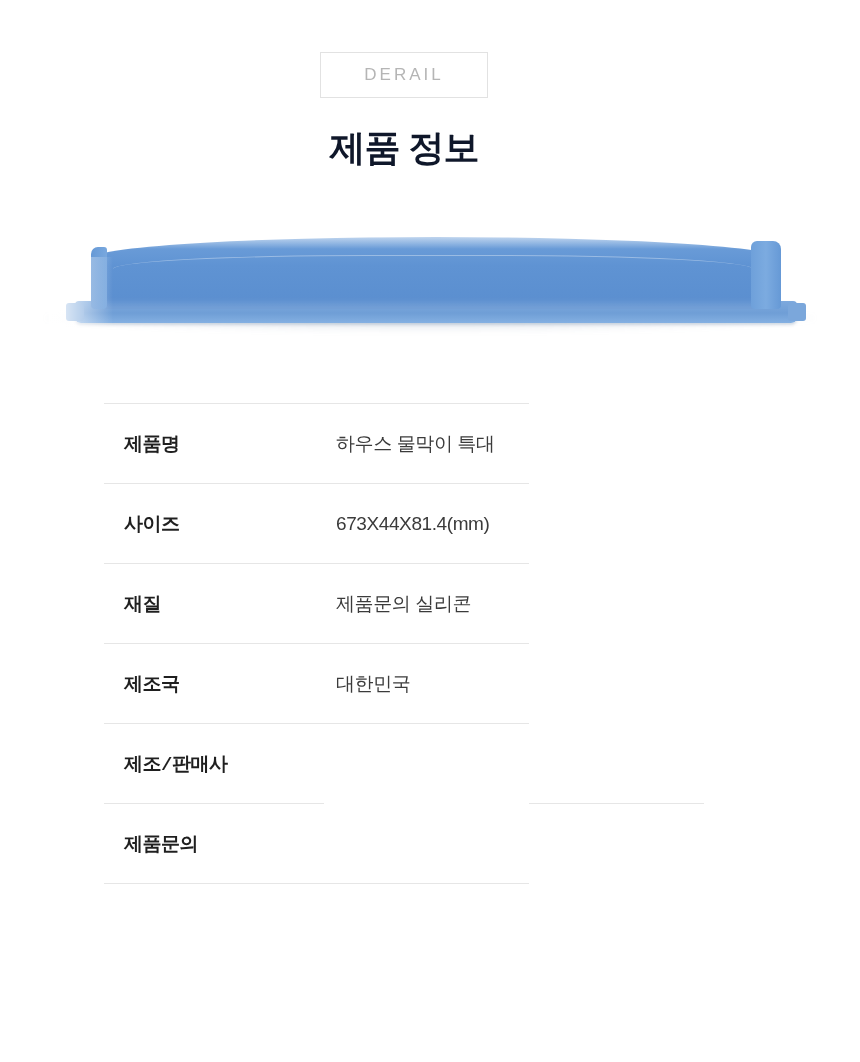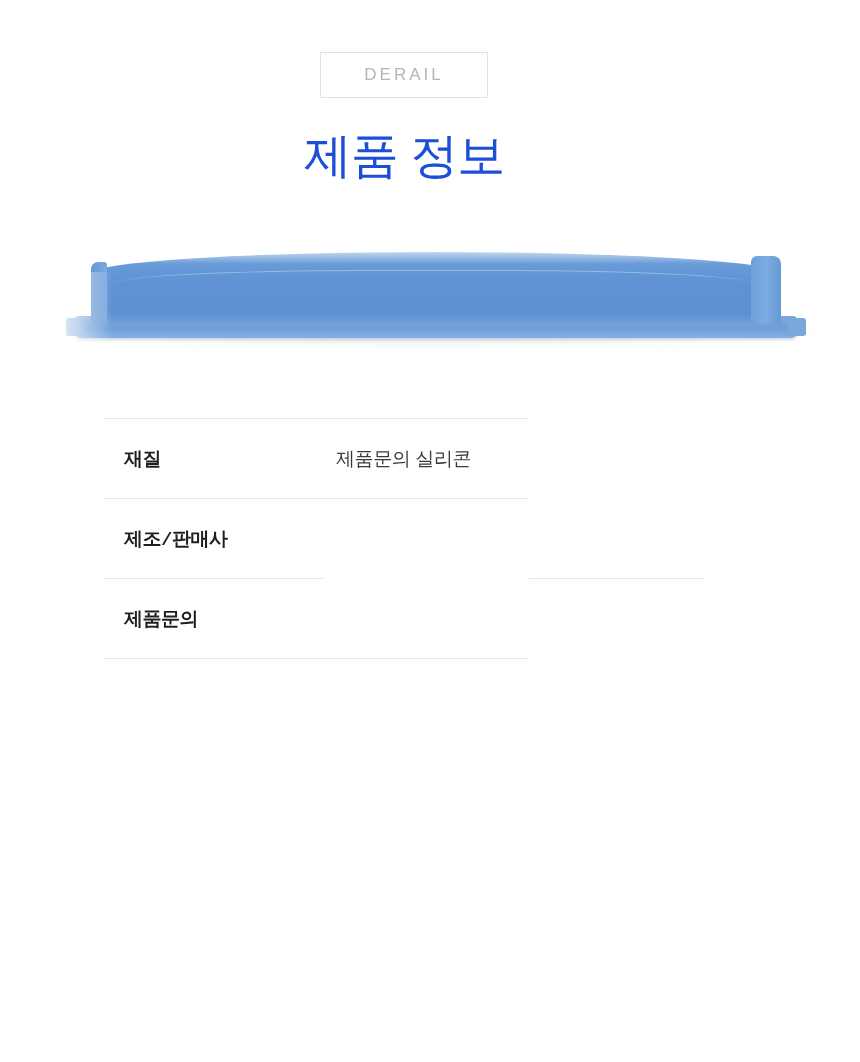--- a/index.html
+++ b/index.html
@@ -40,23 +40,23 @@
   .badge span {
     font-size: 17px;
     letter-spacing: 3px;
     color: #b5b5b5;
     font-weight: 400;
   }
 
   .title {
     margin-top: 26px;
     text-align: center;
-    font-size: 48px;
-    font-weight: normal;
-    color: #1d4ed8;
+    font-size: 36px;
+    font-weight: bold;
+    color: #0f172a;
     letter-spacing: -1px;
   }
 
   
   .hero {
     margin-top: 42px;
     width: 860px;
     height: 150px;
     position: relative;
   }
@@ -232,22 +232,34 @@
       <div class="body-inner-line"></div>
       <div class="cap-left"></div>
       <div class="cap-right"></div>
       <div class="glow"></div>
     </div>
   </div>
 
   <table class="spec-table">
     <tbody>
       <tr>
+        <td class="label">제품명</td>
+        <td class="value">하우스 물막이 특대</td>
+      </tr>
+      <tr>
+        <td class="label">사이즈</td>
+        <td class="value">673X44X81.4(mm)</td>
+      </tr>
+      <tr>
         <td class="label">재질</td>
         <td class="value">제품문의 실리콘</td>
+      </tr>
+      <tr>
+        <td class="label">제조국</td>
+        <td class="value">대한민국</td>
       </tr>
       <tr class="split">
         <td class="label">제조/판매사</td>
         <td class="gap"></td>
         <td class="value"></td>
       </tr>
       <tr class="last">
         <td class="label">제품문의</td>
         <td class="value"></td>
       </tr>

